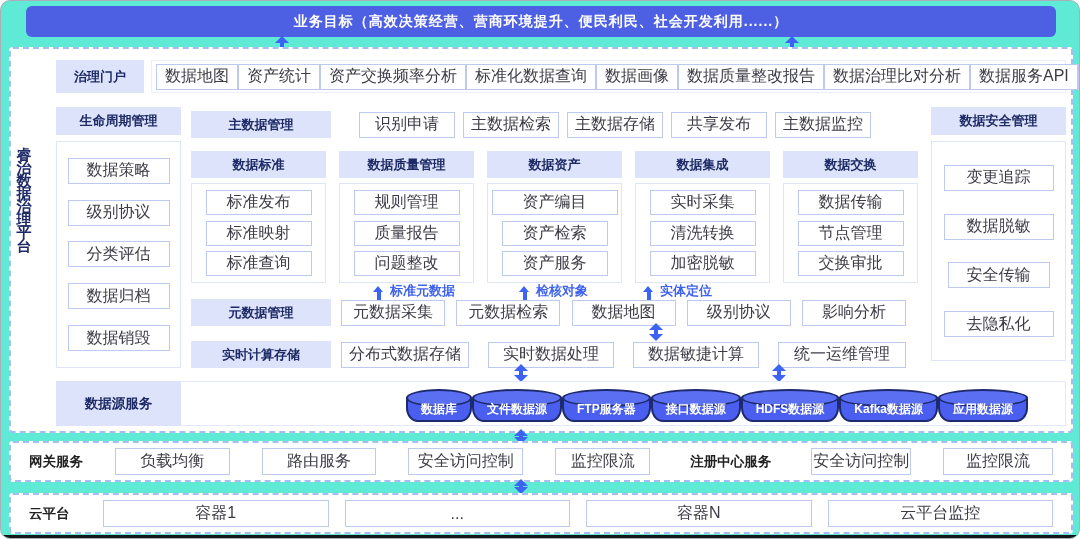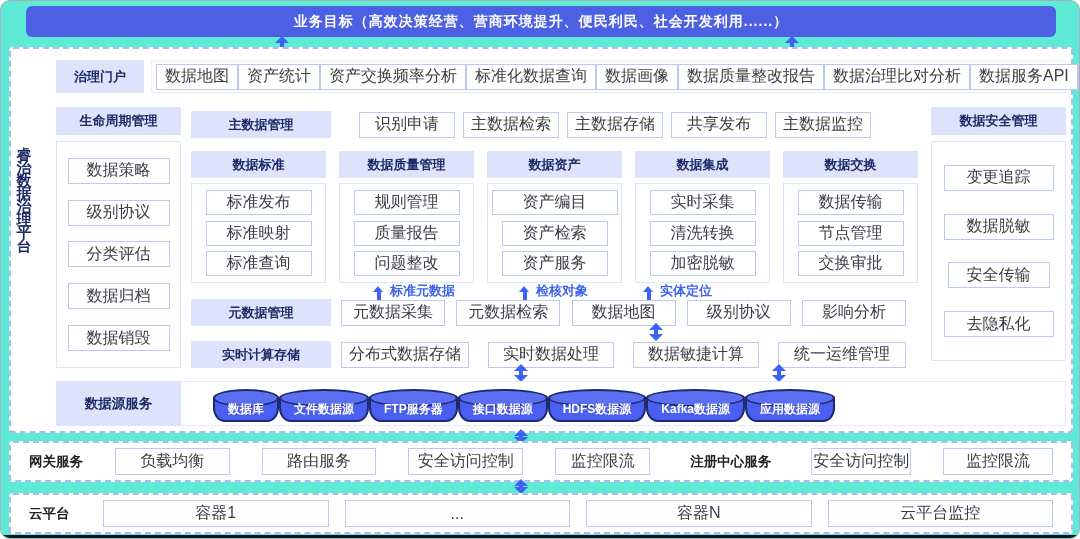--- a/index.html
+++ b/index.html
@@ -27,21 +27,21 @@
   .varrow::after { content:""; position:absolute; bottom:0; left:0;
             border-left:7px solid transparent; border-right:7px solid transparent;
             border-top:7px solid #3c63f3; }
   .anno { position:absolute; display:flex; align-items:flex-end; color:#3f63ee;
           font-size:13px; font-weight:bold; }
   .uarrow { display:inline-block; width:11px; height:14px; position:relative; margin-right:6px;
             background:linear-gradient(#3c63f3,#3c63f3) 50% 100%/4px 9px no-repeat; }
   .uarrow::before { content:""; position:absolute; top:0; left:0;
             border-left:5.5px solid transparent; border-right:5.5px solid transparent;
             border-bottom:6px solid #3c63f3; }
-  .cylrow { display:flex; align-items:flex-end; justify-content:flex-start; }
+  .cylrow { display:flex; align-items:flex-end; justify-content:flex-end; }
   .cyl { position:relative; height:27px; background:#4a5ff0; border:2px solid #1e2a6e;
          border-radius:4px 4px 12px 12px / 4px 4px 14px 14px; display:flex; align-items:center;
          justify-content:center; padding:0 13px; margin-bottom:2px; }
   .cyl::before { content:""; position:absolute; left:-2px; right:-2px; top:-8px; height:14px;
          background:#5b6ff2; border:2px solid #1e2a6e; border-radius:50%; }
   .cyl span { position:relative; z-index:1; color:#fff; font-weight:bold; font-size:12px;
          white-space:nowrap; margin-top:2px; }
   .glabel { color:#222; font-weight:bold; font-size:13.5px; white-space:nowrap; }
   .bottom-strip { position:absolute; left:0; right:0; bottom:0; height:3px; background:#15161a; }
 </style>

